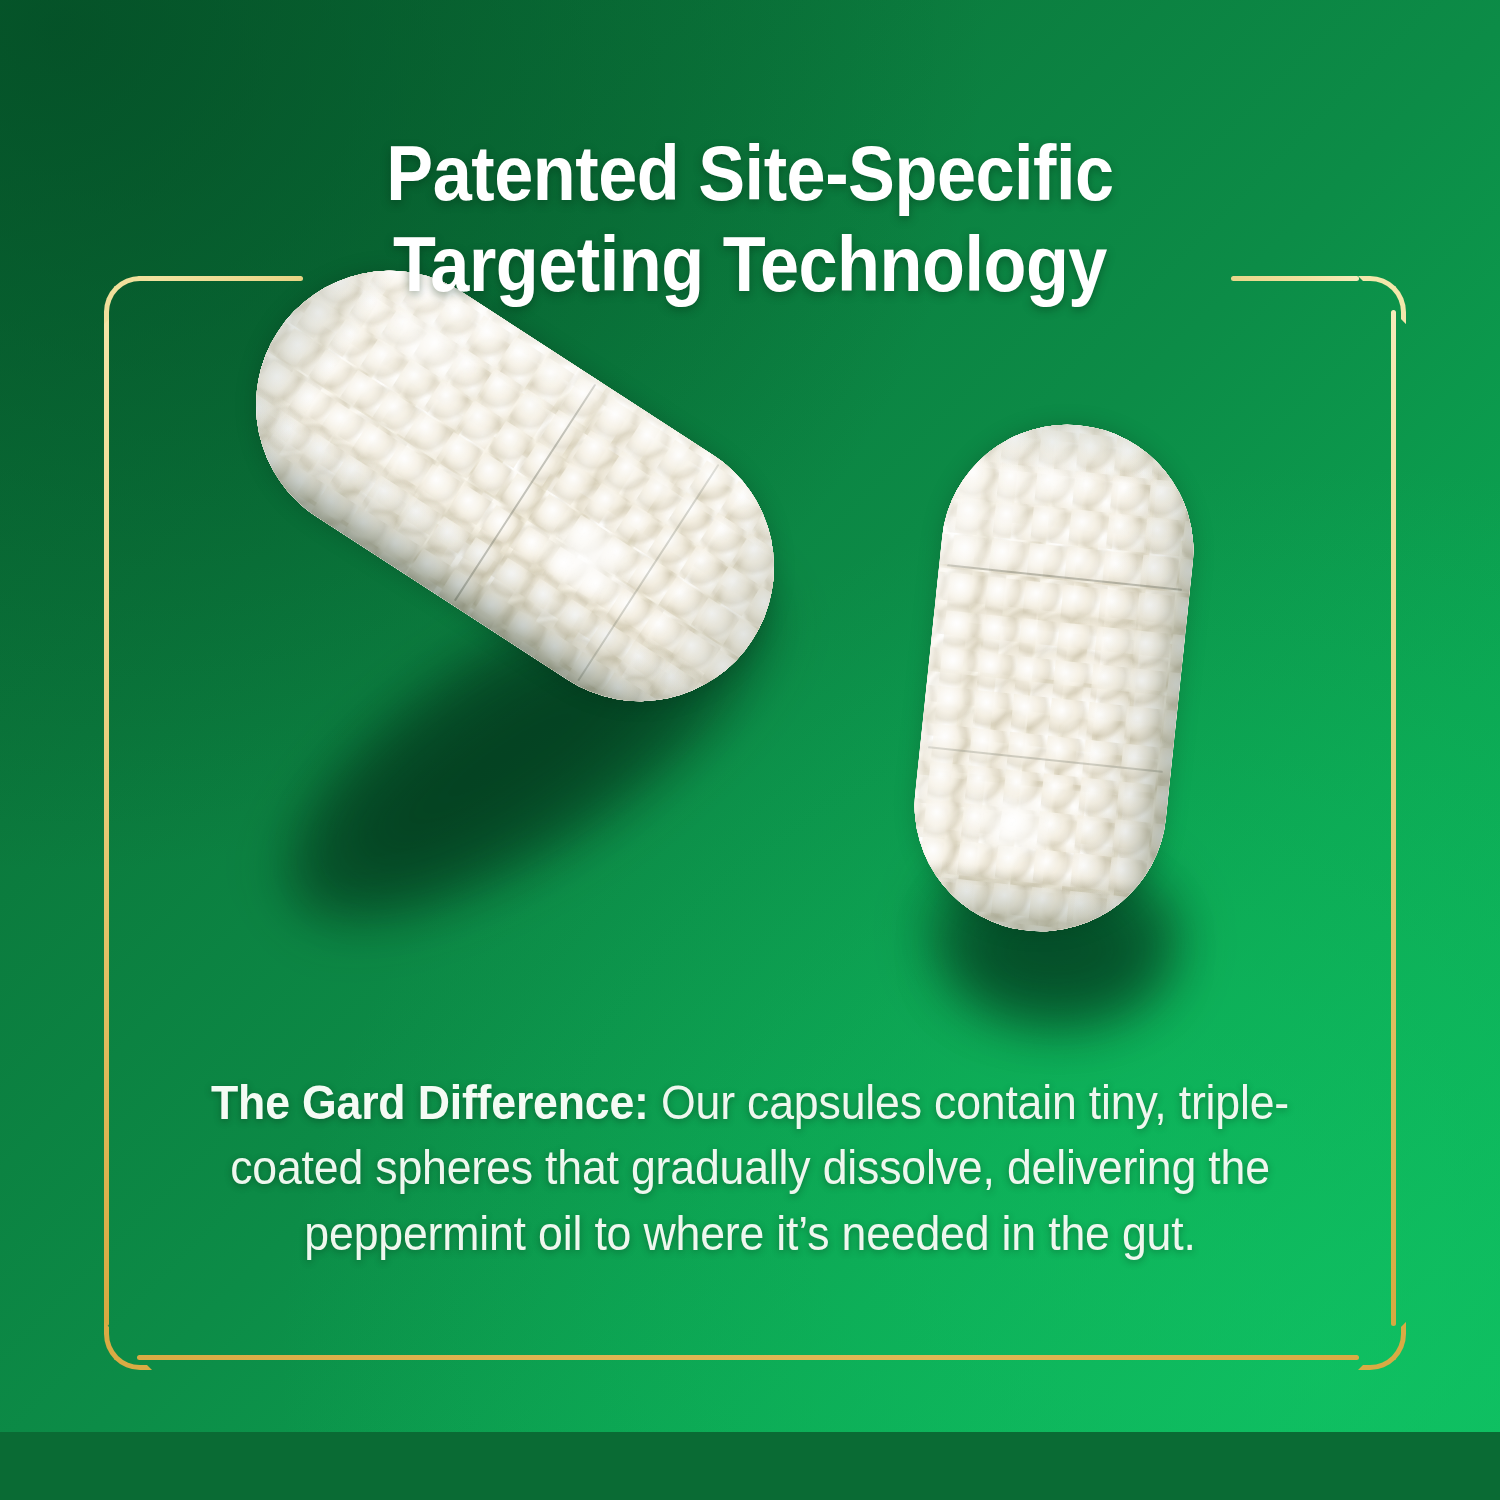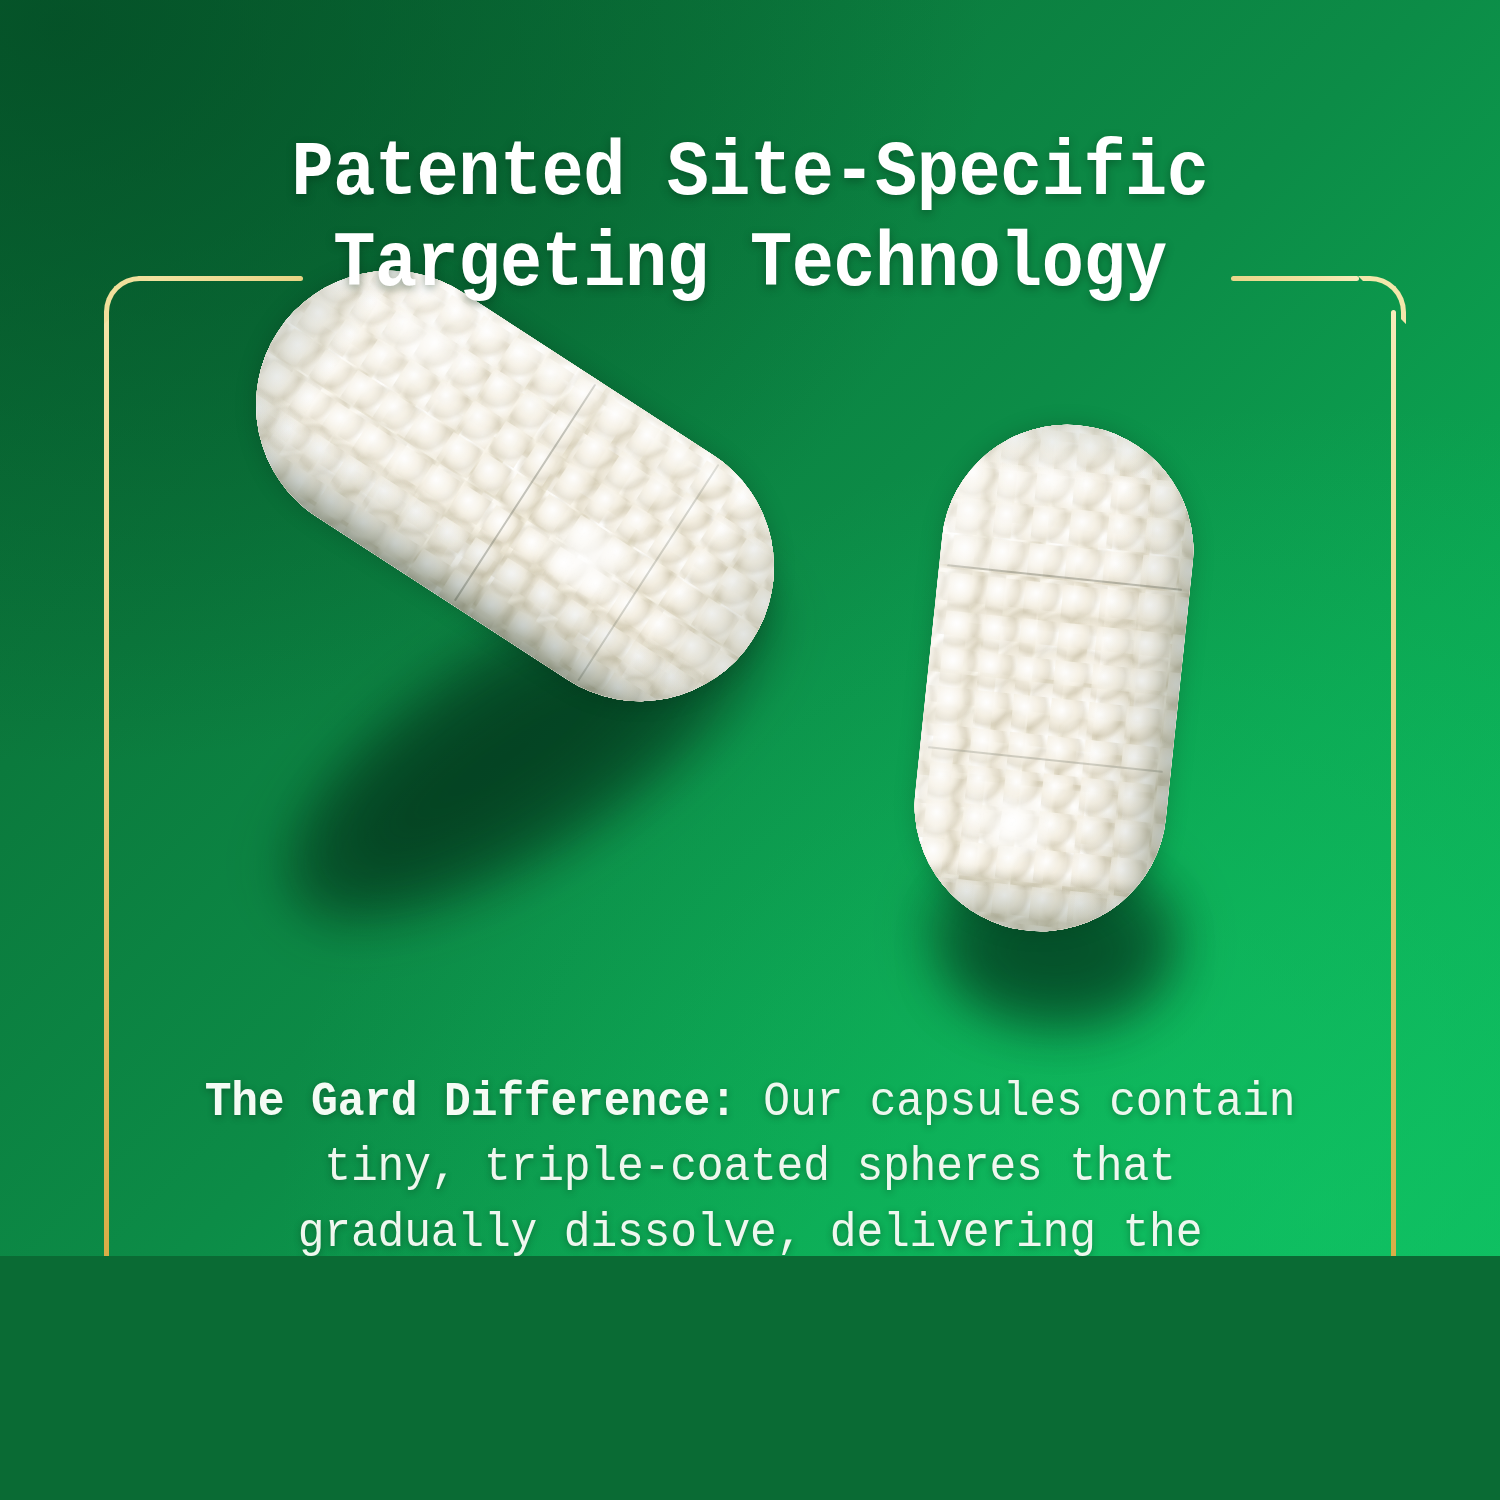--- a/index.html
+++ b/index.html
@@ -4,23 +4,23 @@
 <style>
   html, body {
     margin: 0;
     padding: 0;
     background: #0a6b34;
   }
 
   #stage {
     position: relative;
     width: 1500px;
-    height: 1256px;
+    height: 1432px;
     overflow: hidden;
-    font-family: Liberation Mono, monospace;
+    font-family: Liberation Sans, sans-serif;
     
     background:
       radial-gradient(120% 110% at 88% 96%, rgba(18,200,104,0.55) 0%, rgba(18,200,104,0.0) 58%),
       radial-gradient(100% 95% at 4% 2%, rgba(3,74,36,0.75) 0%, rgba(3,74,36,0.0) 62%),
       linear-gradient(135deg, #0a6a34 0%, #0b7a3d 28%, #0c8c47 52%, #0ba451 74%, #0cb95c 100%);
   }
 
   
   .frame-seg {
     position: absolute;

